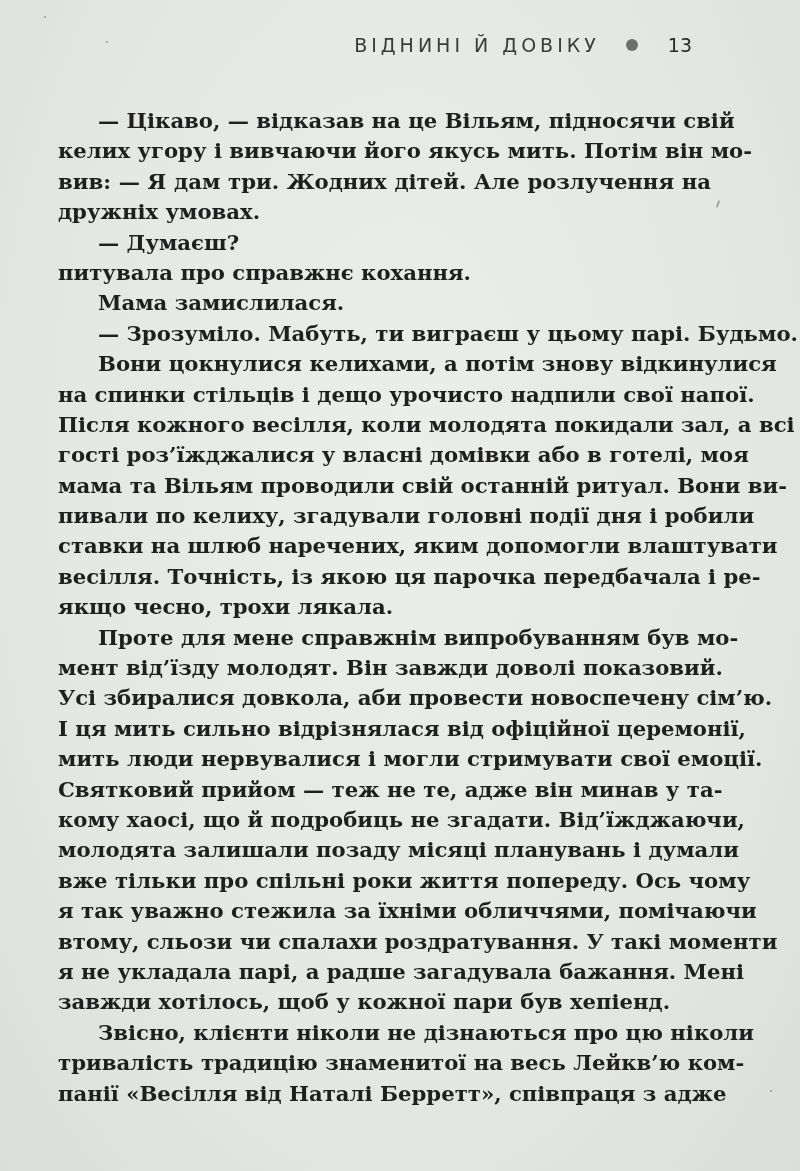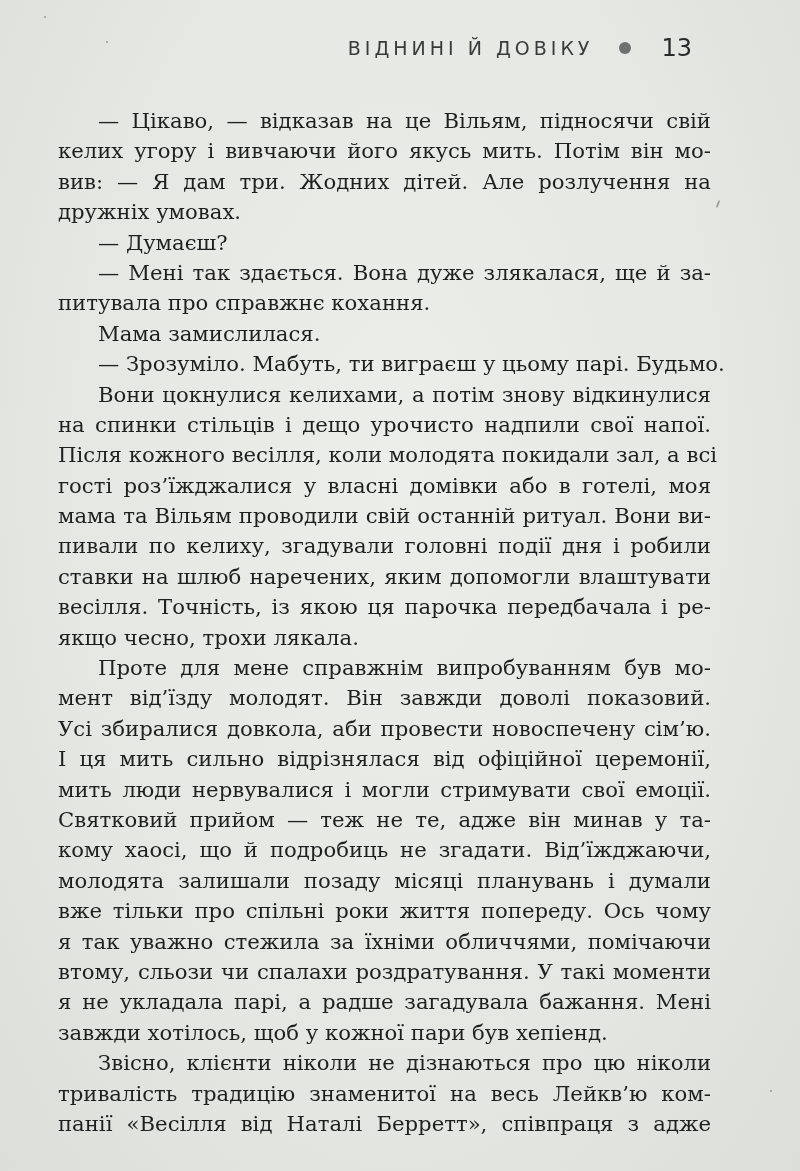--- a/index.html
+++ b/index.html
@@ -39,37 +39,38 @@
   .head-dot {
     display: inline-block;
     width: 12px;
     height: 12px;
     border-radius: 50%;
     background: #6f6f6f;
     margin-left: 26px;
     margin-right: 30px;
   }
   .page-number {
-    font-size: 24px;
+    font-size: 19px;
     color: #2a2a2a;
   }
   .body-text {
     position: absolute;
     left: 58px;
     top: 106px;
     width: 653px;
     font-size: 21.2px;
     line-height: 30.4px;
   }
   .body-text .line {
     display: block;
     white-space: nowrap;
     text-align: justify;
     text-align-last: justify;
     height: 30.4px;
+    font-weight: bold;
   }
   .body-text .line.last {
     text-align-last: left;
   }
   .body-text .line.indent {
     padding-left: 40px;
   }
   .speck {
     position: absolute;
     width: 2px;
@@ -93,21 +94,20 @@
     <span class="head-dot"></span>
     <span class="page-number">13</span>
   </div>
 
   <div class="body-text" id="body-text">
       <span class="line indent">— Цікаво, — відказав на це Вільям, підносячи свій</span>
       <span class="line">келих угору і вивчаючи його якусь мить. Потім він мо-</span>
       <span class="line">вив: — Я дам три. Жодних дітей. Але розлучення на</span>
       <span class="line last">дружніх умовах.</span>
       <span class="line indent last">— Думаєш?</span>
-      <span class="line indent">— Мені так здається. Вона дуже злякалася, ще й за-</span>
       <span class="line last">питувала про справжнє кохання.</span>
       <span class="line indent last">Мама замислилася.</span>
       <span class="line indent">— Зрозуміло. Мабуть, ти виграєш у цьому парі. Будьмо.</span>
       <span class="line indent">Вони цокнулися келихами, а потім знову відкинулися</span>
       <span class="line">на спинки стільців і дещо урочисто надпили свої напої.</span>
       <span class="line">Після кожного весілля, коли молодята покидали зал, а всі</span>
       <span class="line">гості роз’їжджалися у власні домівки або в готелі, моя</span>
       <span class="line">мама та Вільям проводили свій останній ритуал. Вони ви-</span>
       <span class="line">пивали по келиху, згадували головні події дня і робили</span>
       <span class="line">ставки на шлюб наречених, яким допомогли влаштувати</span>

